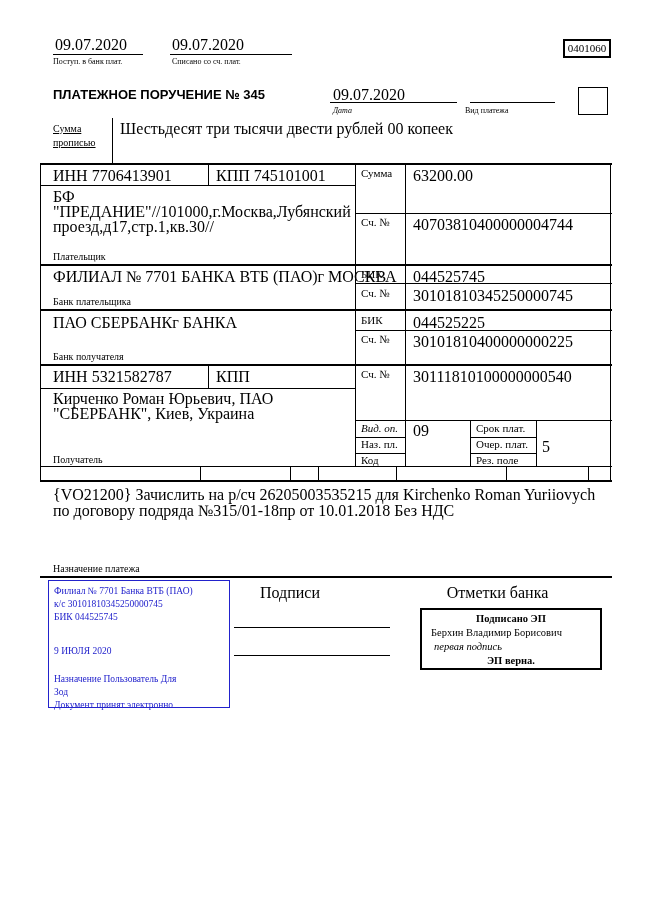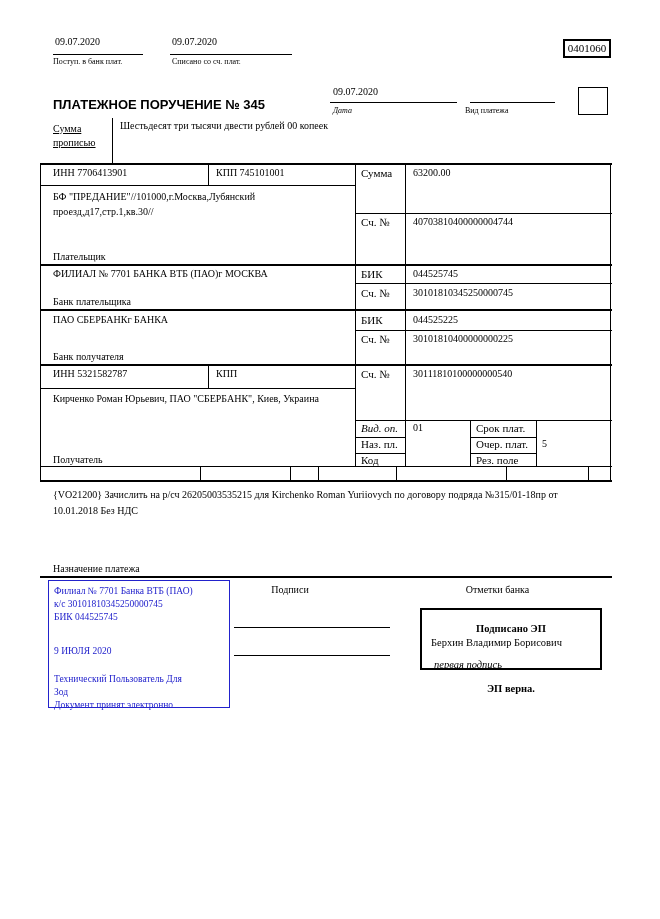--- a/index.html
+++ b/index.html
@@ -5,26 +5,26 @@
   * { margin:0; padding:0; box-sizing:border-box; }
   html,body { background:#fff; }
   body {
     width:660px; height:919px; position:relative;
     font-family:"Liberation Serif", serif; color:#000;
     overflow:hidden;
   }
   .t  { position:absolute; white-space:nowrap; line-height:1.15; }
   .wrap { white-space:normal; }
   .f13 { font-size:13px; }
-  .f12 { font-size:10px; }
+  .f12 { font-size:16px; }
   .f11 { font-size:11px; }
   .f10 { font-size:10px; }
   .f8  { font-size:8px; }
-  .bold { font-weight:bold;margin-top:10px; }
-  .it { font-style:italic;margin-top:8px; }
+  .bold { font-weight:bold; }
+  .it { font-style:italic; }
   .sans { font-family:"Liberation Sans", sans-serif; }
   .hl { position:absolute; height:1px; background:#000; }
   .hl2 { position:absolute; height:2px; background:#000; }
   .vl { position:absolute; width:1px; background:#000; }
   .box { position:absolute; border:1px solid #000; }
   .center { text-align:center; }
   .stamp {
     position:absolute; left:48px; top:580px; width:182px; height:128px;
     border:1px solid #2222cc; color:#2222cc; font-size:9.5px;
     padding:4px 5px; line-height:13px;
@@ -117,40 +117,40 @@
 <div class="t f12" style="left:413px;top:333px;">30101810400000000225</div>
 <div class="t f10" style="left:53px;top:351px;">Банк получателя</div>
 
 <div class="t f12" style="left:53px;top:368px;">ИНН 5321582787</div>
 <div class="t f12" style="left:216px;top:368px;">КПП</div>
 <div class="t f11" style="left:361px;top:368px;">Сч. №</div>
 <div class="t f12" style="left:413px;top:368px;">30111810100000000540</div>
 <div class="t f12 wrap" style="left:53px;top:391px;width:270px;line-height:15px;">Кирченко Роман Юрьевич, ПАО "СБЕРБАНК", Киев, Украина</div>
 
 <div class="t f11" style="left:361px;top:422px;font-style:italic;">Вид. оп.</div>
-<div class="t f12" style="left:413px;top:422px;">01</div>
+<div class="t f12" style="left:413px;top:422px;">09</div>
 <div class="t f11" style="left:476px;top:422px;">Срок плат.</div>
 <div class="t f12" style="left:542px;top:422px;"></div>
 <div class="t f11" style="left:361px;top:438px;">Наз. пл.</div>
 <div class="t f11" style="left:476px;top:438px;">Очер. плат.</div>
 <div class="t f12" style="left:542px;top:438px;">5</div>
 <div class="t f11" style="left:361px;top:454px;">Код</div>
 <div class="t f11" style="left:476px;top:454px;">Рез. поле</div>
 <div class="t f10" style="left:53px;top:454px;">Получатель</div>
 
 <div class="t f12 wrap" style="left:53px;top:487px;width:552px;line-height:16px;">{VO21200} Зачислить на р/сч 26205003535215 для Kirchenko Roman Yuriiovych по договору подряда №315/01-18пр от 10.01.2018 Без НДС</div>
 <div class="t f10" style="left:53px;top:563px;">Назначение платежа</div>
 <div class="hl2" style="left:40px;top:576px;width:572px;"></div>
 
 <div class="stamp">
   <div>Филиал № 7701 Банка ВТБ (ПАО)</div>
   <div>к/с 30101810345250000745</div>
   <div>БИК 044525745</div>
   <div style="margin-top:21px;">9 ИЮЛЯ 2020</div>
-  <div style="margin-top:15px;">Технический Пользователь Для</div>
+  <div style="margin-top:15px;">Назначение Пользователь Для</div>
   <div>Зод</div>
   <div>Документ принят электронно</div>
 </div>
 
 <div class="t f12 center" style="left:240px;top:584px;width:100px;">Подписи</div>
 <div class="t f12 center" style="left:425px;top:584px;width:145px;">Отметки банка</div>
 
 <div class="hl" style="left:234px;top:627px;width:156px;"></div>
 <div class="hl" style="left:234px;top:655px;width:156px;"></div>
 

